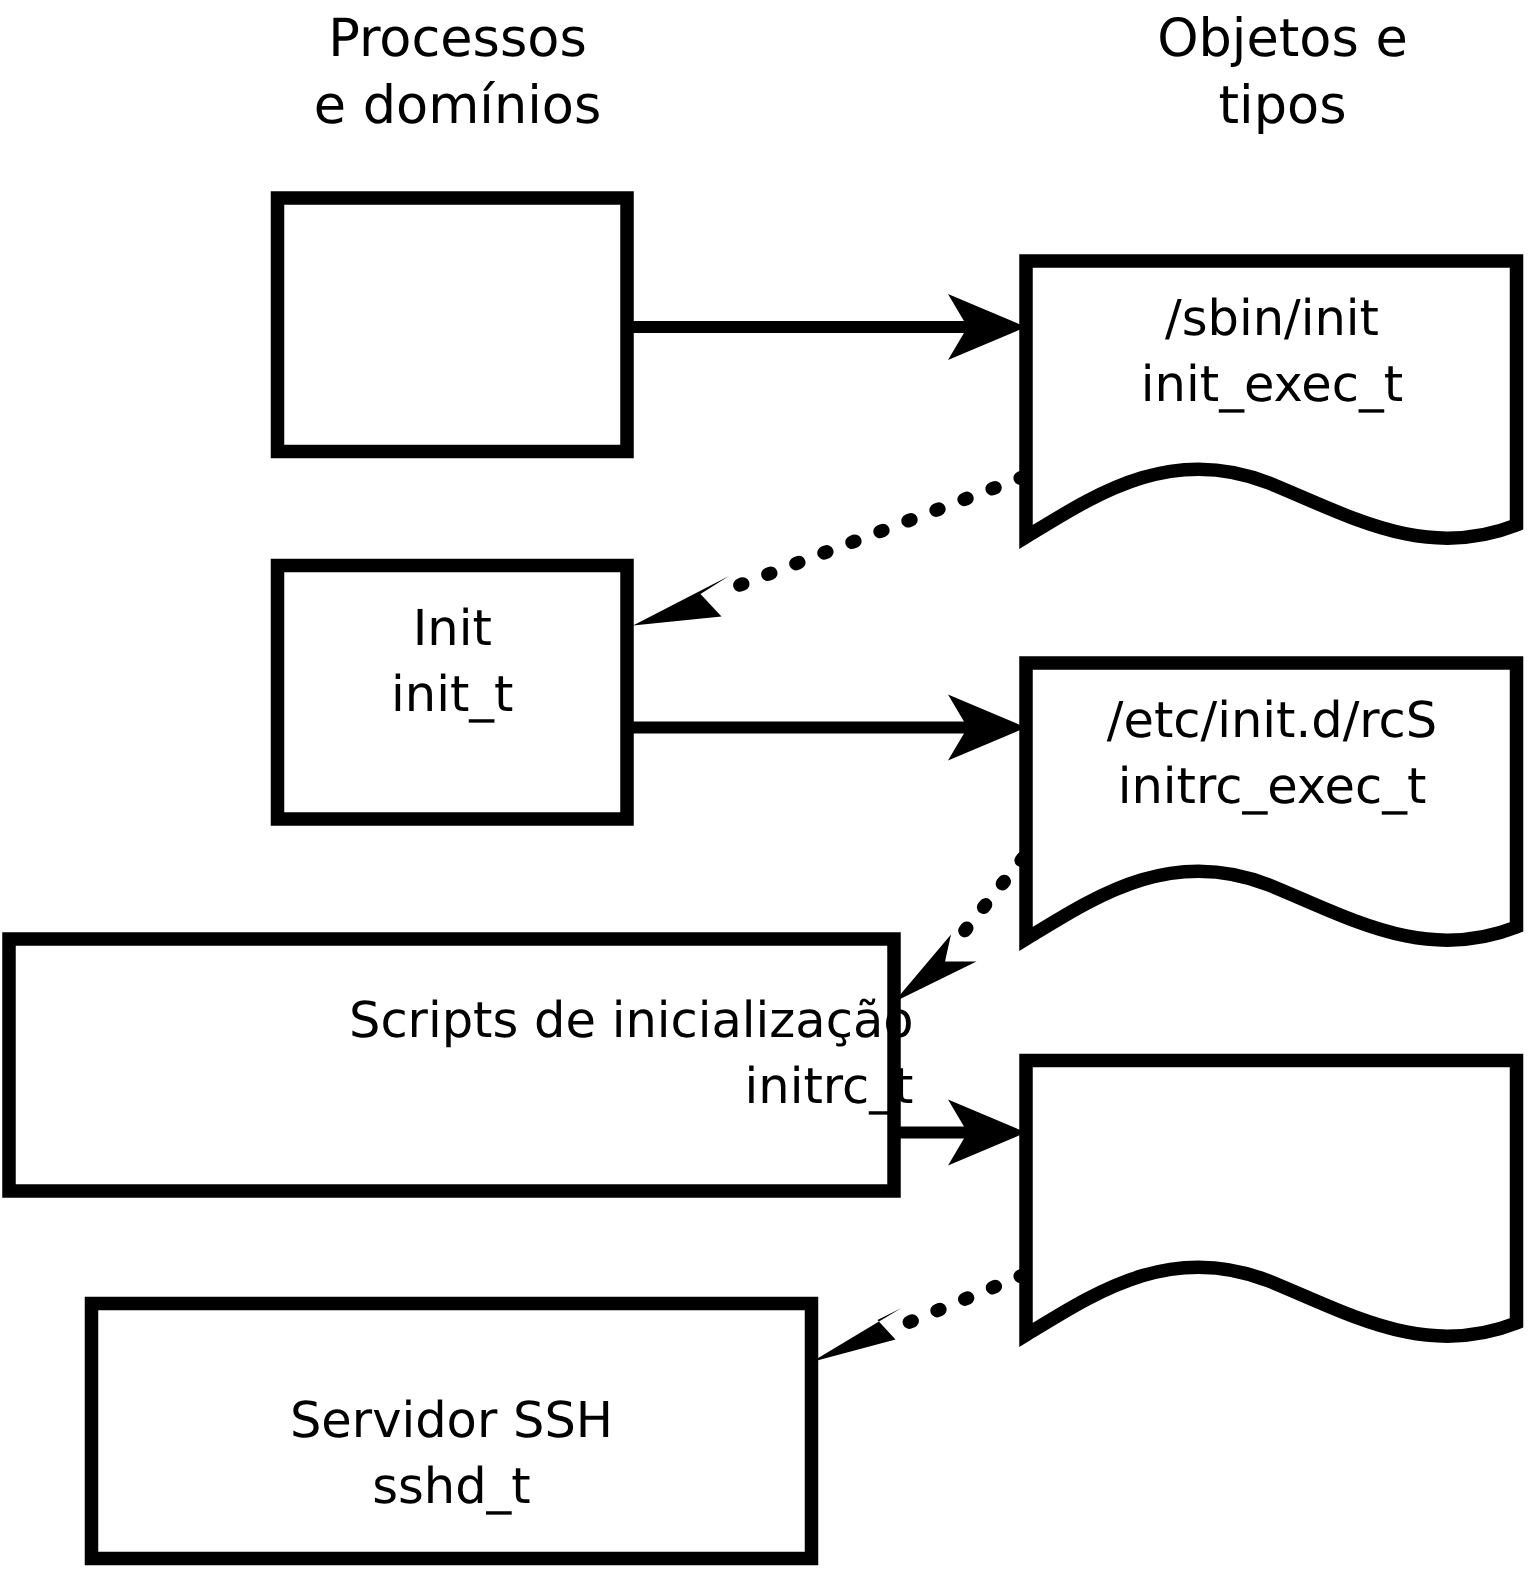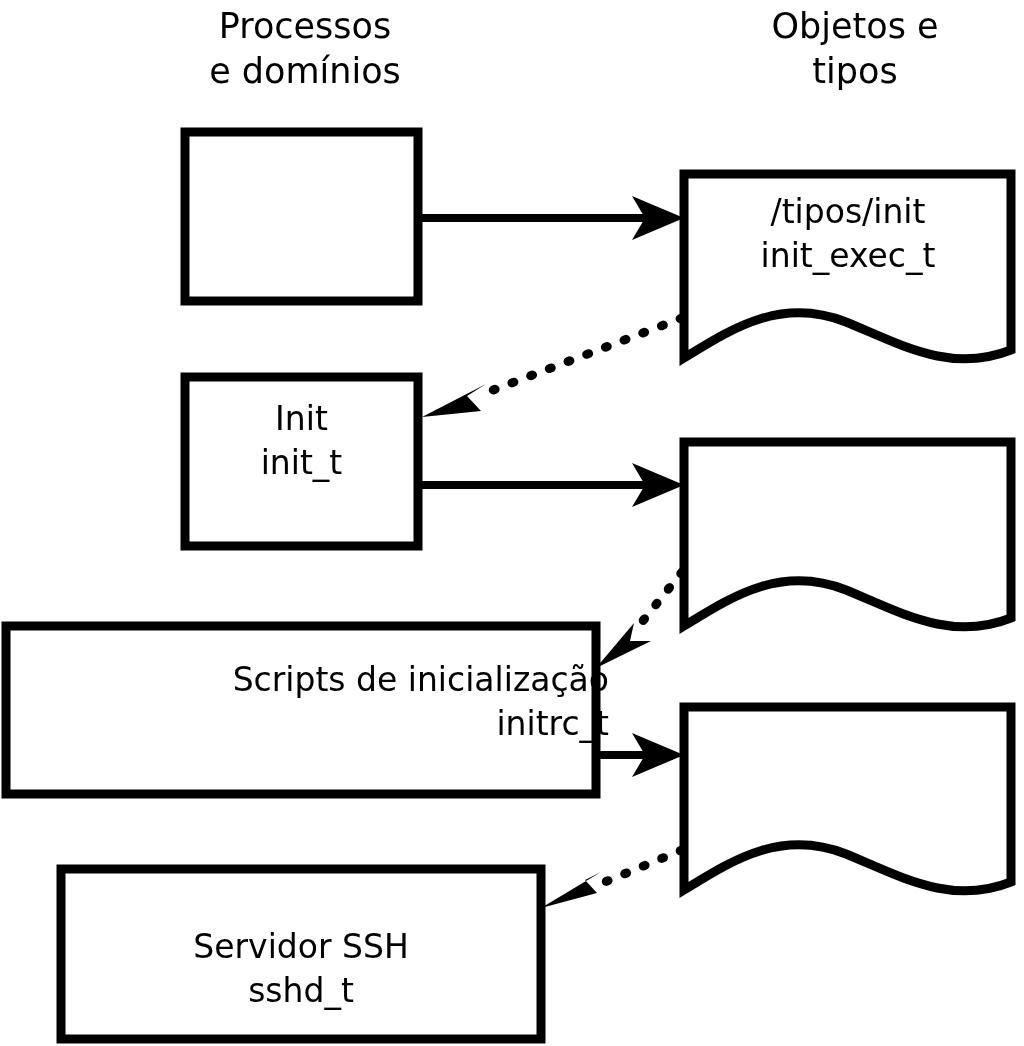--- a/index.html
+++ b/index.html
@@ -124,19 +124,21 @@
 
   <div class="node-label" style="left:185px; top:397px; width:233px;text-align:center;">Init
 init_t</div>
 
   <div class="node-label" style="left:19px; top:658px; width:590px;text-align:right;">Scripts de inicialização
 initrc_t</div>
 
   <div class="node-label" style="left:61px; top:901px; width:480px;margin-top:24px;">Servidor SSH
 sshd_t</div>
 
-  <div class="node-label" style="left:684px; top:190px; width:328px;">/tipos/init
+  <div class="node-label" style="left:684px; top:190px; width:328px;">/sbin/init
 init_exec_t</div>
 
+  <div class="node-label" style="left:684px; top:458px; width:328px;">/etc/init.d/rcS
+initrc_exec_t</div>
 
 
 
 </div>
 
 </body></html>

